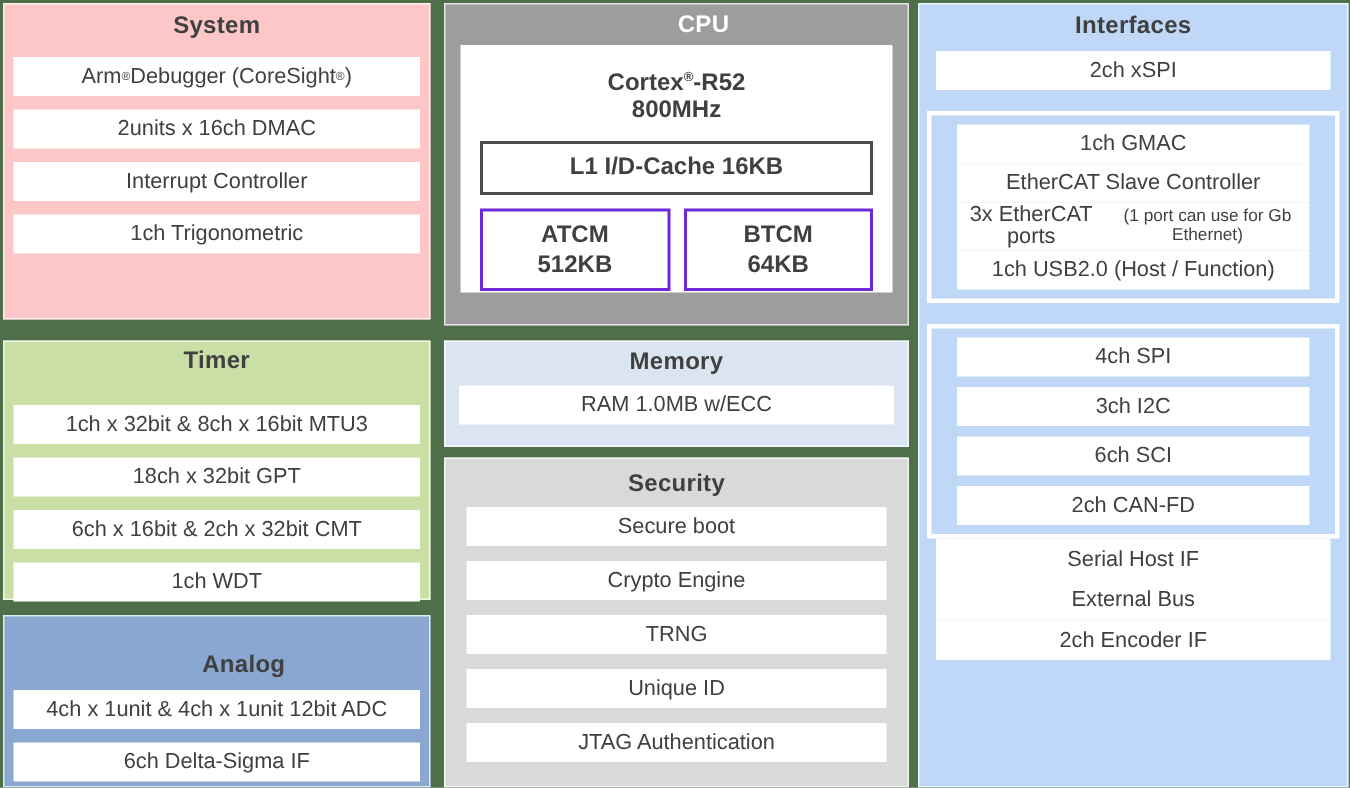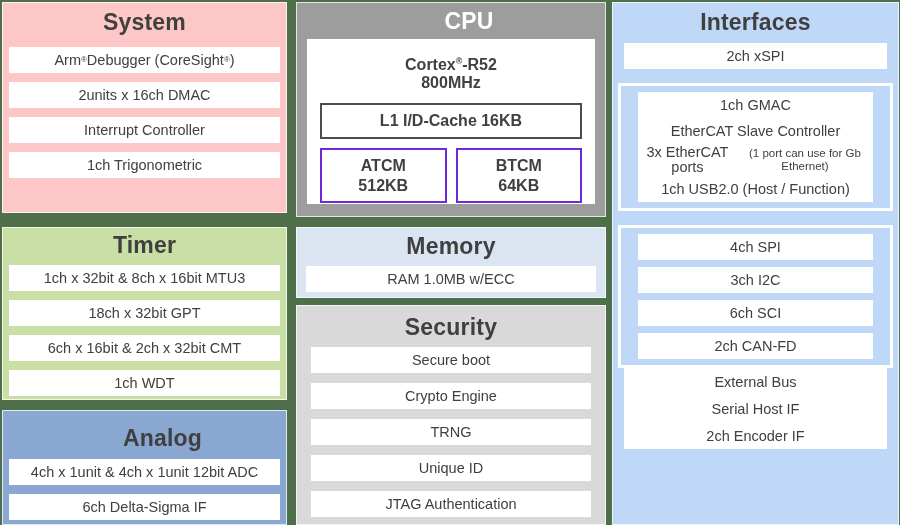--- a/index.html
+++ b/index.html
@@ -5,39 +5,39 @@
   * { margin:0; padding:0; box-sizing:border-box; }
   body { background:#ffffff; }
   #stage {
     position:relative; width:900px; height:525px;
     background:var(--background,#4e6f49);
     font-family:"Liberation Sans", sans-serif;
     color:var(--text,#404040);
     overflow:hidden;
   }
   .block { position:absolute; border:1px solid rgba(255,255,255,0.75); }
-  .block-title { font-weight:bold; font-size:23px; text-align:center; letter-spacing:0.2px; }
+  .block-title { font-weight:bold; font-size:16px; text-align:center; letter-spacing:0.2px; }
   .item {
     background:#ffffff; font-size:14.5px; text-align:center;
     display:flex; align-items:center; justify-content:center;
     height:26px;
   }
   sup { font-size:0.55em; vertical-align:super; line-height:0; }
 
   
   #system { left:2px; top:2px; width:285px; height:211px; background:var(--system-bg,#fdc7c7); }
   #system .block-title { padding-top:6px; margin-bottom:11px; }
   #system .item { margin:0 6px 9px; }
 
   #timer { left:2px; top:227px; width:285px; height:173px; background:var(--timer-bg,#c9dfa5); }
-  #timer .block-title { padding-top:4px; margin-bottom:6px; }
+  #timer .block-title { padding-top:4px; margin-bottom:20px; }
   #timer .item { margin:0 6px 9px; }
 
   #analog { left:2px; top:410px; width:285px; height:115px; background:var(--analog-bg,#89a7d0); }
-  #analog .block-title { padding-top:14px; margin-bottom:7px;margin-left:36px; }
+  #analog .block-title { padding-top:24px; margin-bottom:7px;margin-left:36px; }
   #analog .item { margin:0 6px 9px; }
 
   
   #cpu { left:296px; top:2px; width:310px; height:215px; background:var(--cpu-bg,#9d9d9d); }
   #cpu .block-title { color:var(--cpu-title,#ffffff); padding-top:5px;padding-left:36px; }
   .cpu-panel { background:#ffffff; margin:4px 10px 0; height:165px; }
   .cpu-core { font-weight:bold; font-size:16px; text-align:center; line-height:18px; }
   .cpu-core-name { padding-top:17px; }
   .cache-box {
     border:2px solid #4d4d4d; height:36px; margin:11px 13px 0;
@@ -148,19 +148,19 @@
     </div>
 
     <div class="if-group" id="if-group2">
       <div class="item">4ch SPI</div>
       <div class="item">3ch I2C</div>
       <div class="item">6ch SCI</div>
       <div class="item">2ch CAN-FD</div>
     </div>
 
     <div class="if-bottom">
+      <div class="item">Serial Host IF</div>
       <div class="item" id="if-ext-bus">External Bus</div>
-      <div class="item">Serial Host IF</div>
       <div class="item">2ch Encoder IF</div>
     </div>
   </section>
 
 </div>
 
 </body></html>

